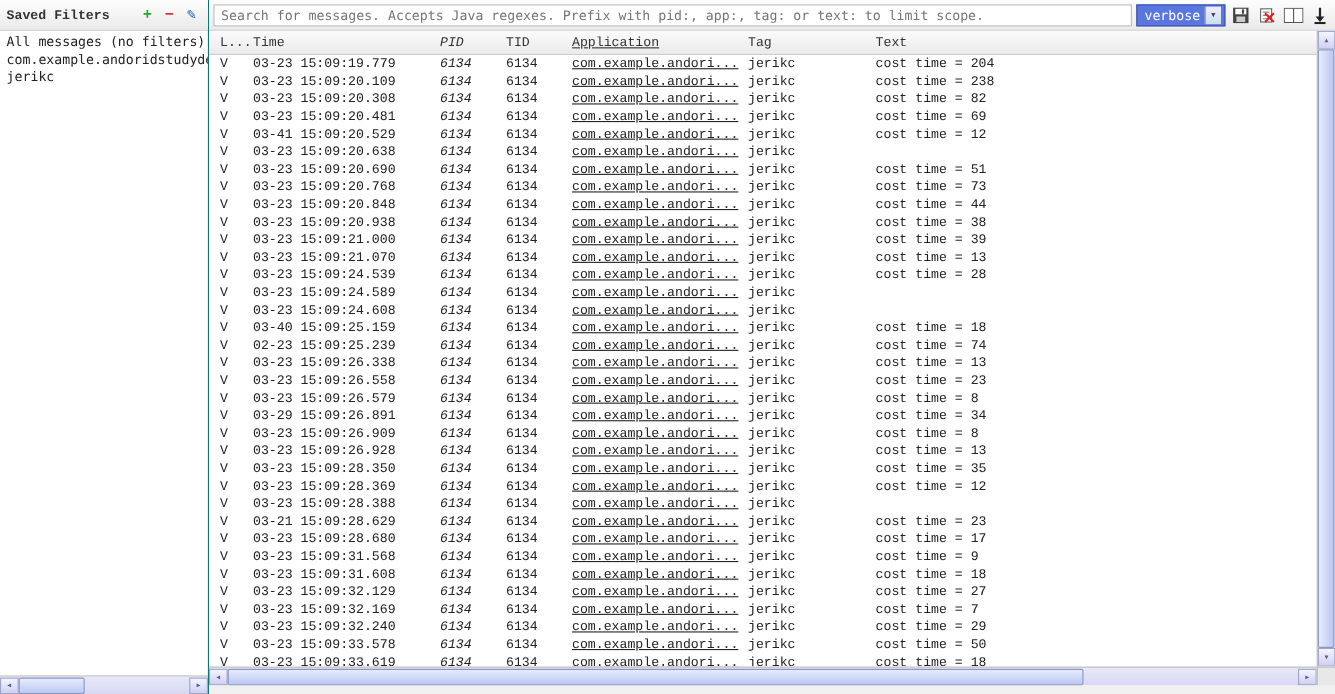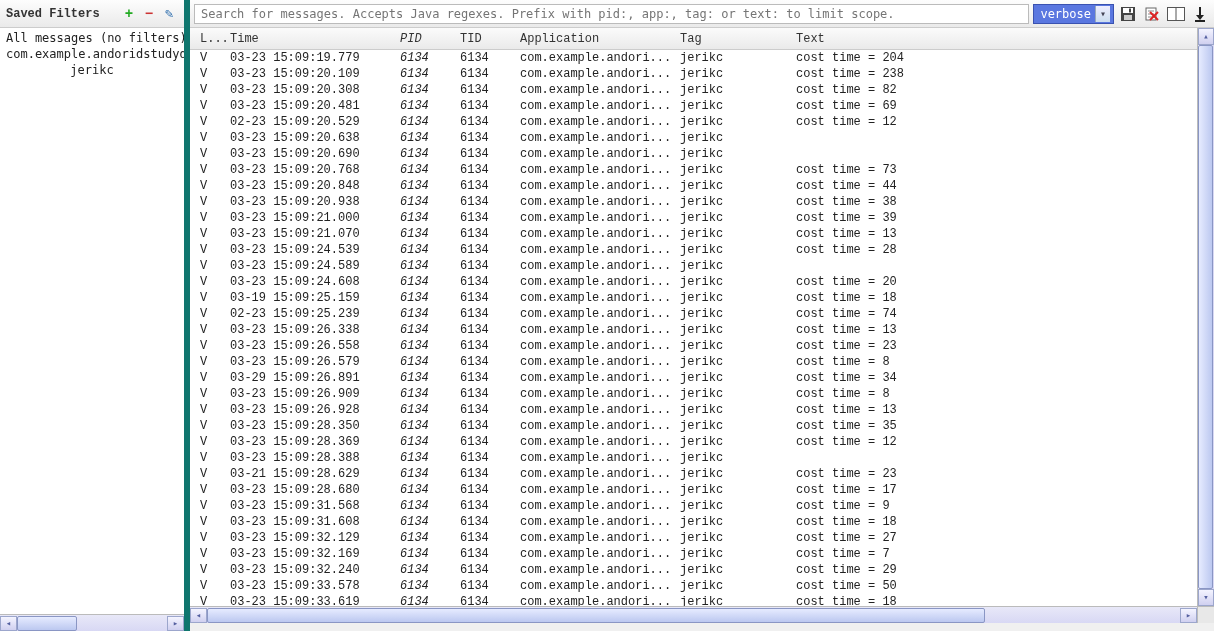--- a/index.html
+++ b/index.html
@@ -10,21 +10,21 @@
   height: 631px;
   background: #f0f0f0;
   overflow: hidden;
   display: flex;
 }
 .left-panel {
   width: 190px;
   height: 100%;
   display: flex;
   flex-direction: column;
-  border-right: 6px solid #0f766e;
+  border-right: 1px solid #0f766e;
   background: #fff;
 }
 .left-header {
   height: 28px;
   display: flex;
   align-items: center;
   padding: 0 6px;
   background: linear-gradient(#fdfdfd,#eaeaea);
   border-bottom: 1px solid #ccc;
 }
@@ -47,21 +47,20 @@
   flex: 1;
   overflow: hidden;
   padding: 2px 0;
 }
 .filter-list div {
   padding: 1px 6px;
   white-space: nowrap;
   overflow: hidden;
   color: #222;
   font-family: "SimSun", monospace;
-  text-align: center;
 }
 .hscroll-sim {
   height: 17px;
   background: linear-gradient(#e8e8f8,#d8d8f4);
   border-top: 1px solid #bbb;
   display: flex;
   align-items: center;
 }
 .hscroll-sim .arrow {
   width: 17px;
@@ -160,21 +159,21 @@
   align-items: center;
   background: linear-gradient(#fbfbfb,#eaeaea);
   border-bottom: 1px solid #ccc;
   color: #333;
   padding-left: 6px;
 }
 .col-l { width: 30px; }
 .col-time { width: 170px; }
 .col-pid { width: 60px; font-style: italic; }
 .col-tid { width: 60px; }
-.col-app { width: 160px; }
+.col-app { width: 160px; text-decoration: underline; }
 .col-tag { width: 116px; }
 .col-text { flex: 1; }
 .thead > div {
   padding: 0 4px;
   border-right: 1px solid transparent;
   white-space: nowrap;
 }
 .tbody {
   flex: 1;
   overflow: hidden;
@@ -358,21 +357,21 @@
             <div class="col-l">V</div>
             <div class="col-time">03-23 15:09:20.481</div>
             <div class="col-pid">6134</div>
             <div class="col-tid">6134</div>
             <div class="col-app">com.example.andori...</div>
             <div class="col-tag">jerikc</div>
             <div class="col-text">cost time = 69</div>
           </div>
           <div class="row">
             <div class="col-l">V</div>
-            <div class="col-time">02-23 15:09:20.529</div>
+            <div class="col-time">03-41 15:09:20.529</div>
             <div class="col-pid">6134</div>
             <div class="col-tid">6134</div>
             <div class="col-app">com.example.andori...</div>
             <div class="col-tag">jerikc</div>
             <div class="col-text">cost time = 12</div>
           </div>
           <div class="row">
             <div class="col-l">V</div>
             <div class="col-time">03-23 15:09:20.638</div>
             <div class="col-pid">6134</div>
@@ -380,20 +379,21 @@
             <div class="col-app">com.example.andori...</div>
             <div class="col-tag">jerikc</div>
           </div>
           <div class="row">
             <div class="col-l">V</div>
             <div class="col-time">03-23 15:09:20.690</div>
             <div class="col-pid">6134</div>
             <div class="col-tid">6134</div>
             <div class="col-app">com.example.andori...</div>
             <div class="col-tag">jerikc</div>
+            <div class="col-text">cost time = 51</div>
           </div>
           <div class="row">
             <div class="col-l">V</div>
             <div class="col-time">03-23 15:09:20.768</div>
             <div class="col-pid">6134</div>
             <div class="col-tid">6134</div>
             <div class="col-app">com.example.andori...</div>
             <div class="col-tag">jerikc</div>
             <div class="col-text">cost time = 73</div>
           </div>
@@ -450,25 +450,24 @@
             <div class="col-app">com.example.andori...</div>
             <div class="col-tag">jerikc</div>
           </div>
           <div class="row">
             <div class="col-l">V</div>
             <div class="col-time">03-23 15:09:24.608</div>
             <div class="col-pid">6134</div>
             <div class="col-tid">6134</div>
             <div class="col-app">com.example.andori...</div>
             <div class="col-tag">jerikc</div>
-            <div class="col-text">cost time = 20</div>
-          </div>
-          <div class="row">
-            <div class="col-l">V</div>
-            <div class="col-time">03-19 15:09:25.159</div>
+          </div>
+          <div class="row">
+            <div class="col-l">V</div>
+            <div class="col-time">03-40 15:09:25.159</div>
             <div class="col-pid">6134</div>
             <div class="col-tid">6134</div>
             <div class="col-app">com.example.andori...</div>
             <div class="col-tag">jerikc</div>
             <div class="col-text">cost time = 18</div>
           </div>
           <div class="row">
             <div class="col-l">V</div>
             <div class="col-time">02-23 15:09:25.239</div>
             <div class="col-pid">6134</div>

